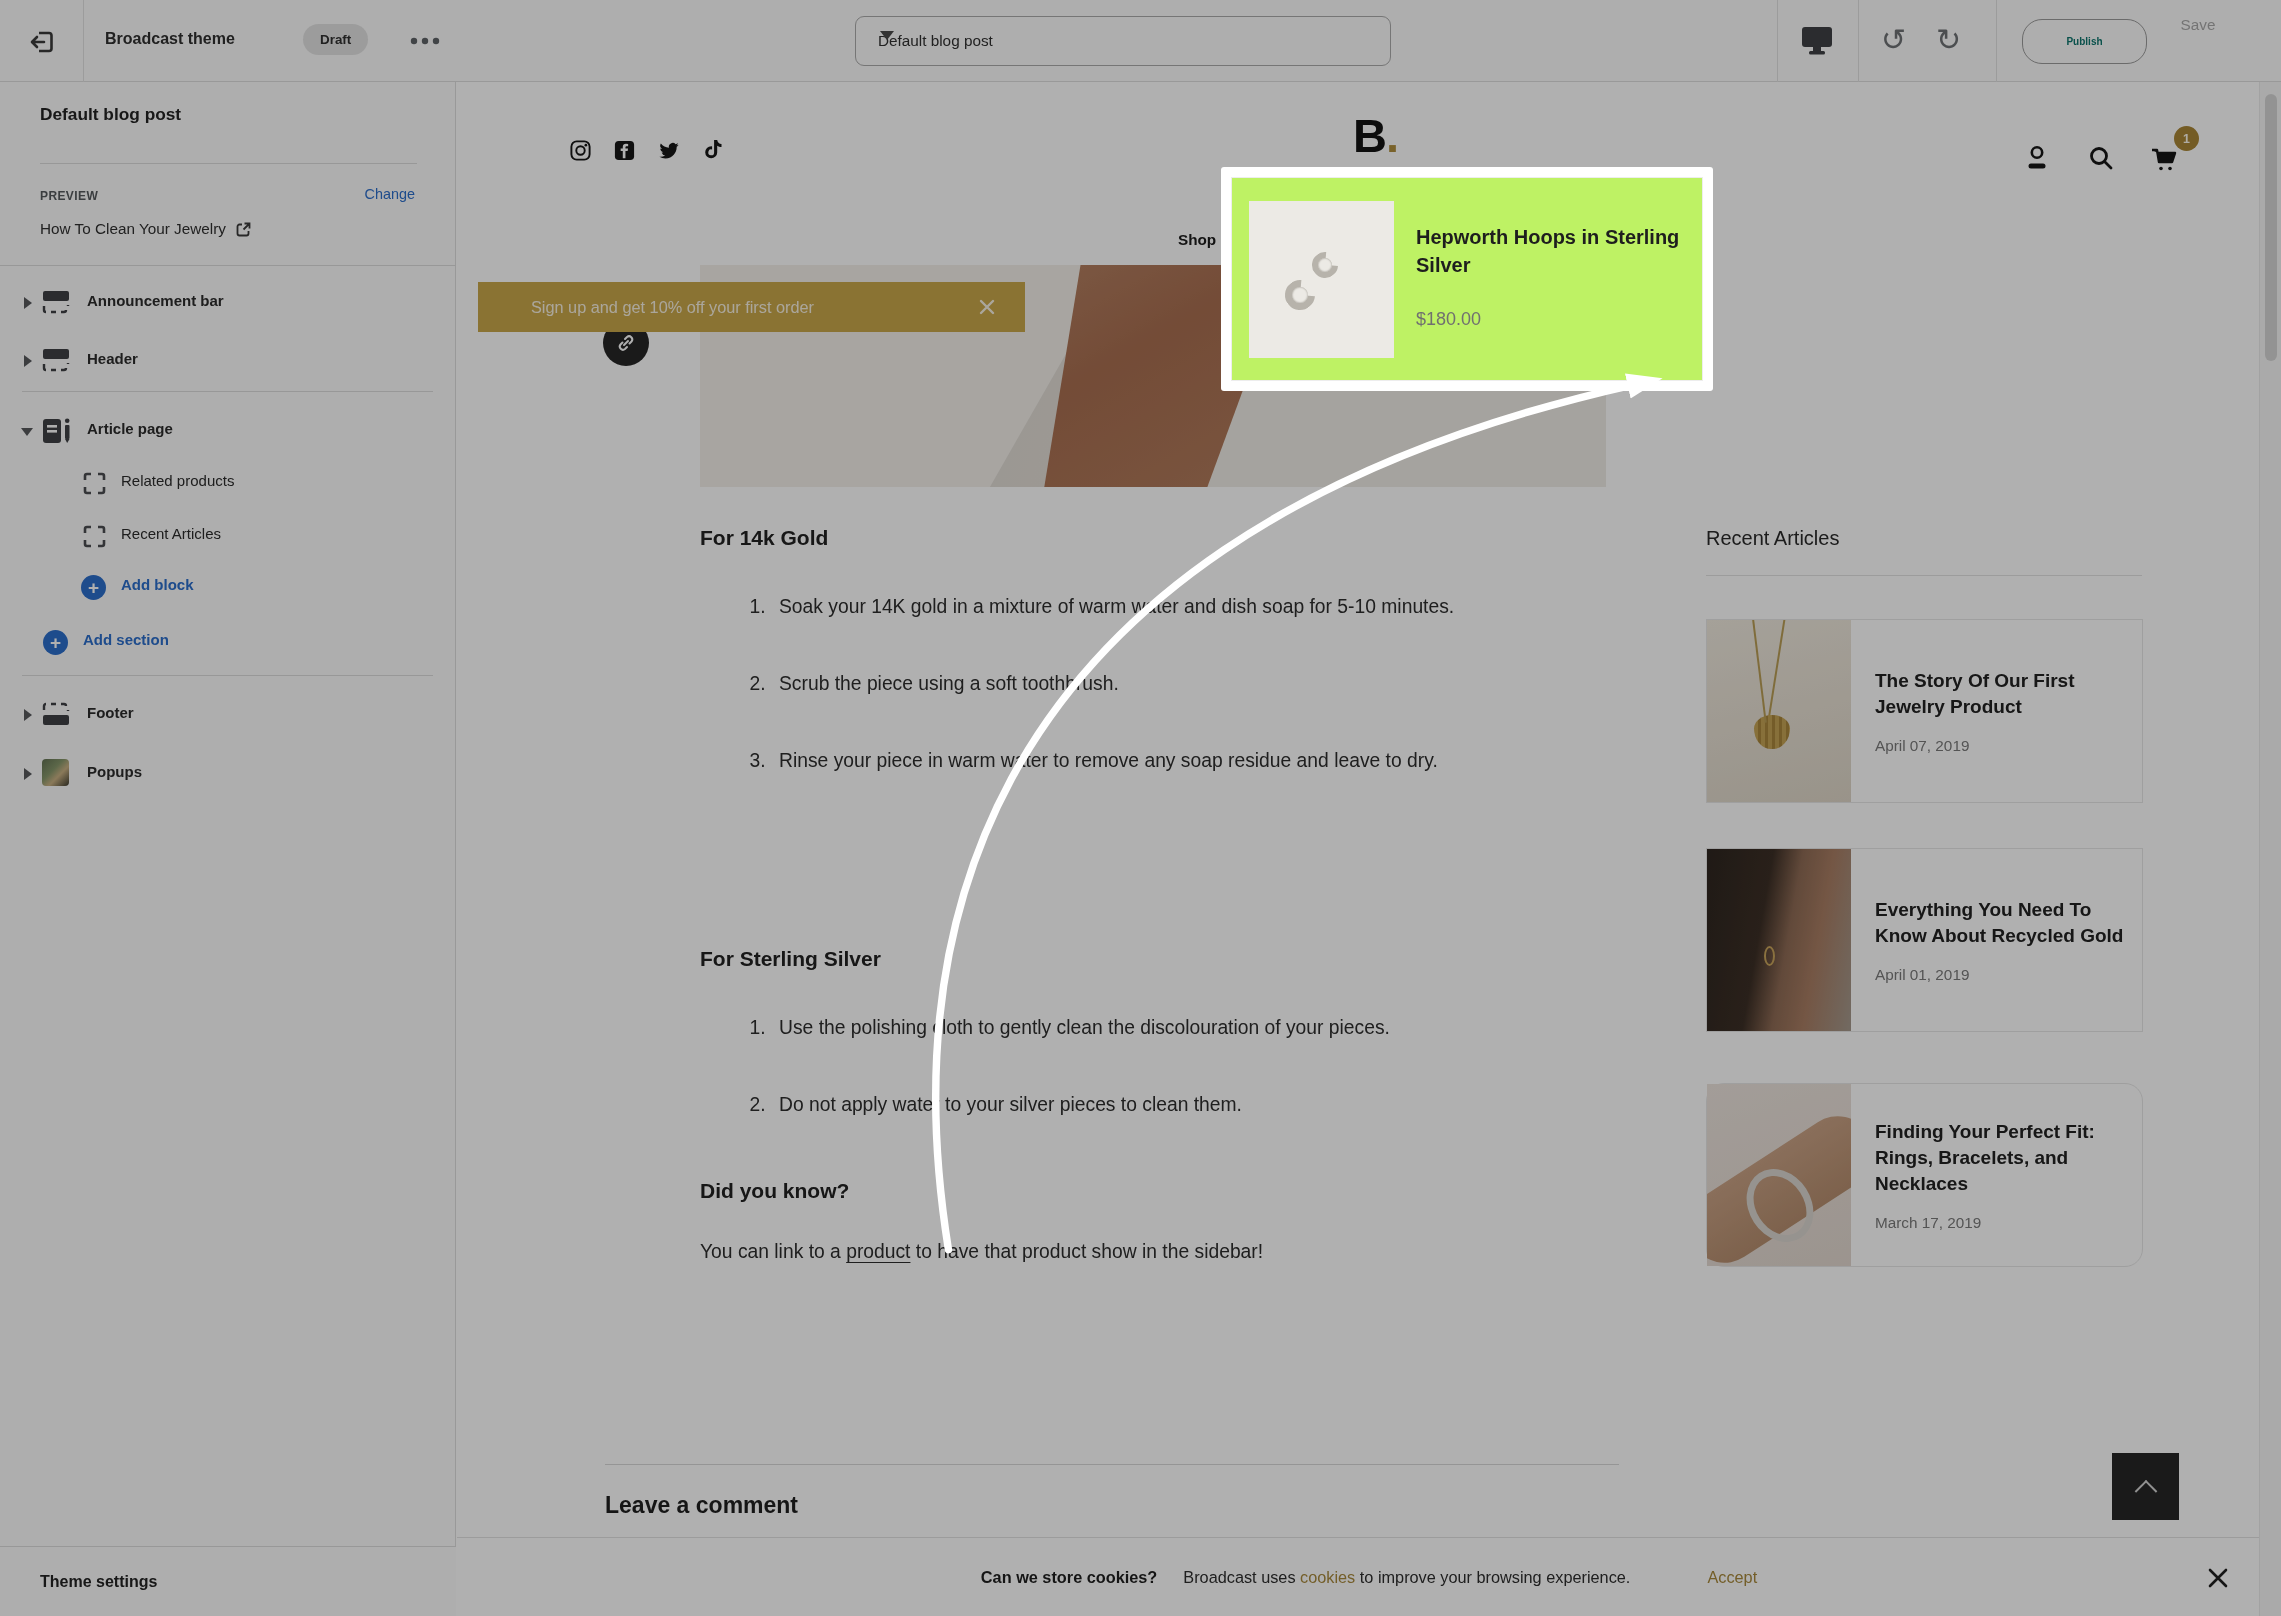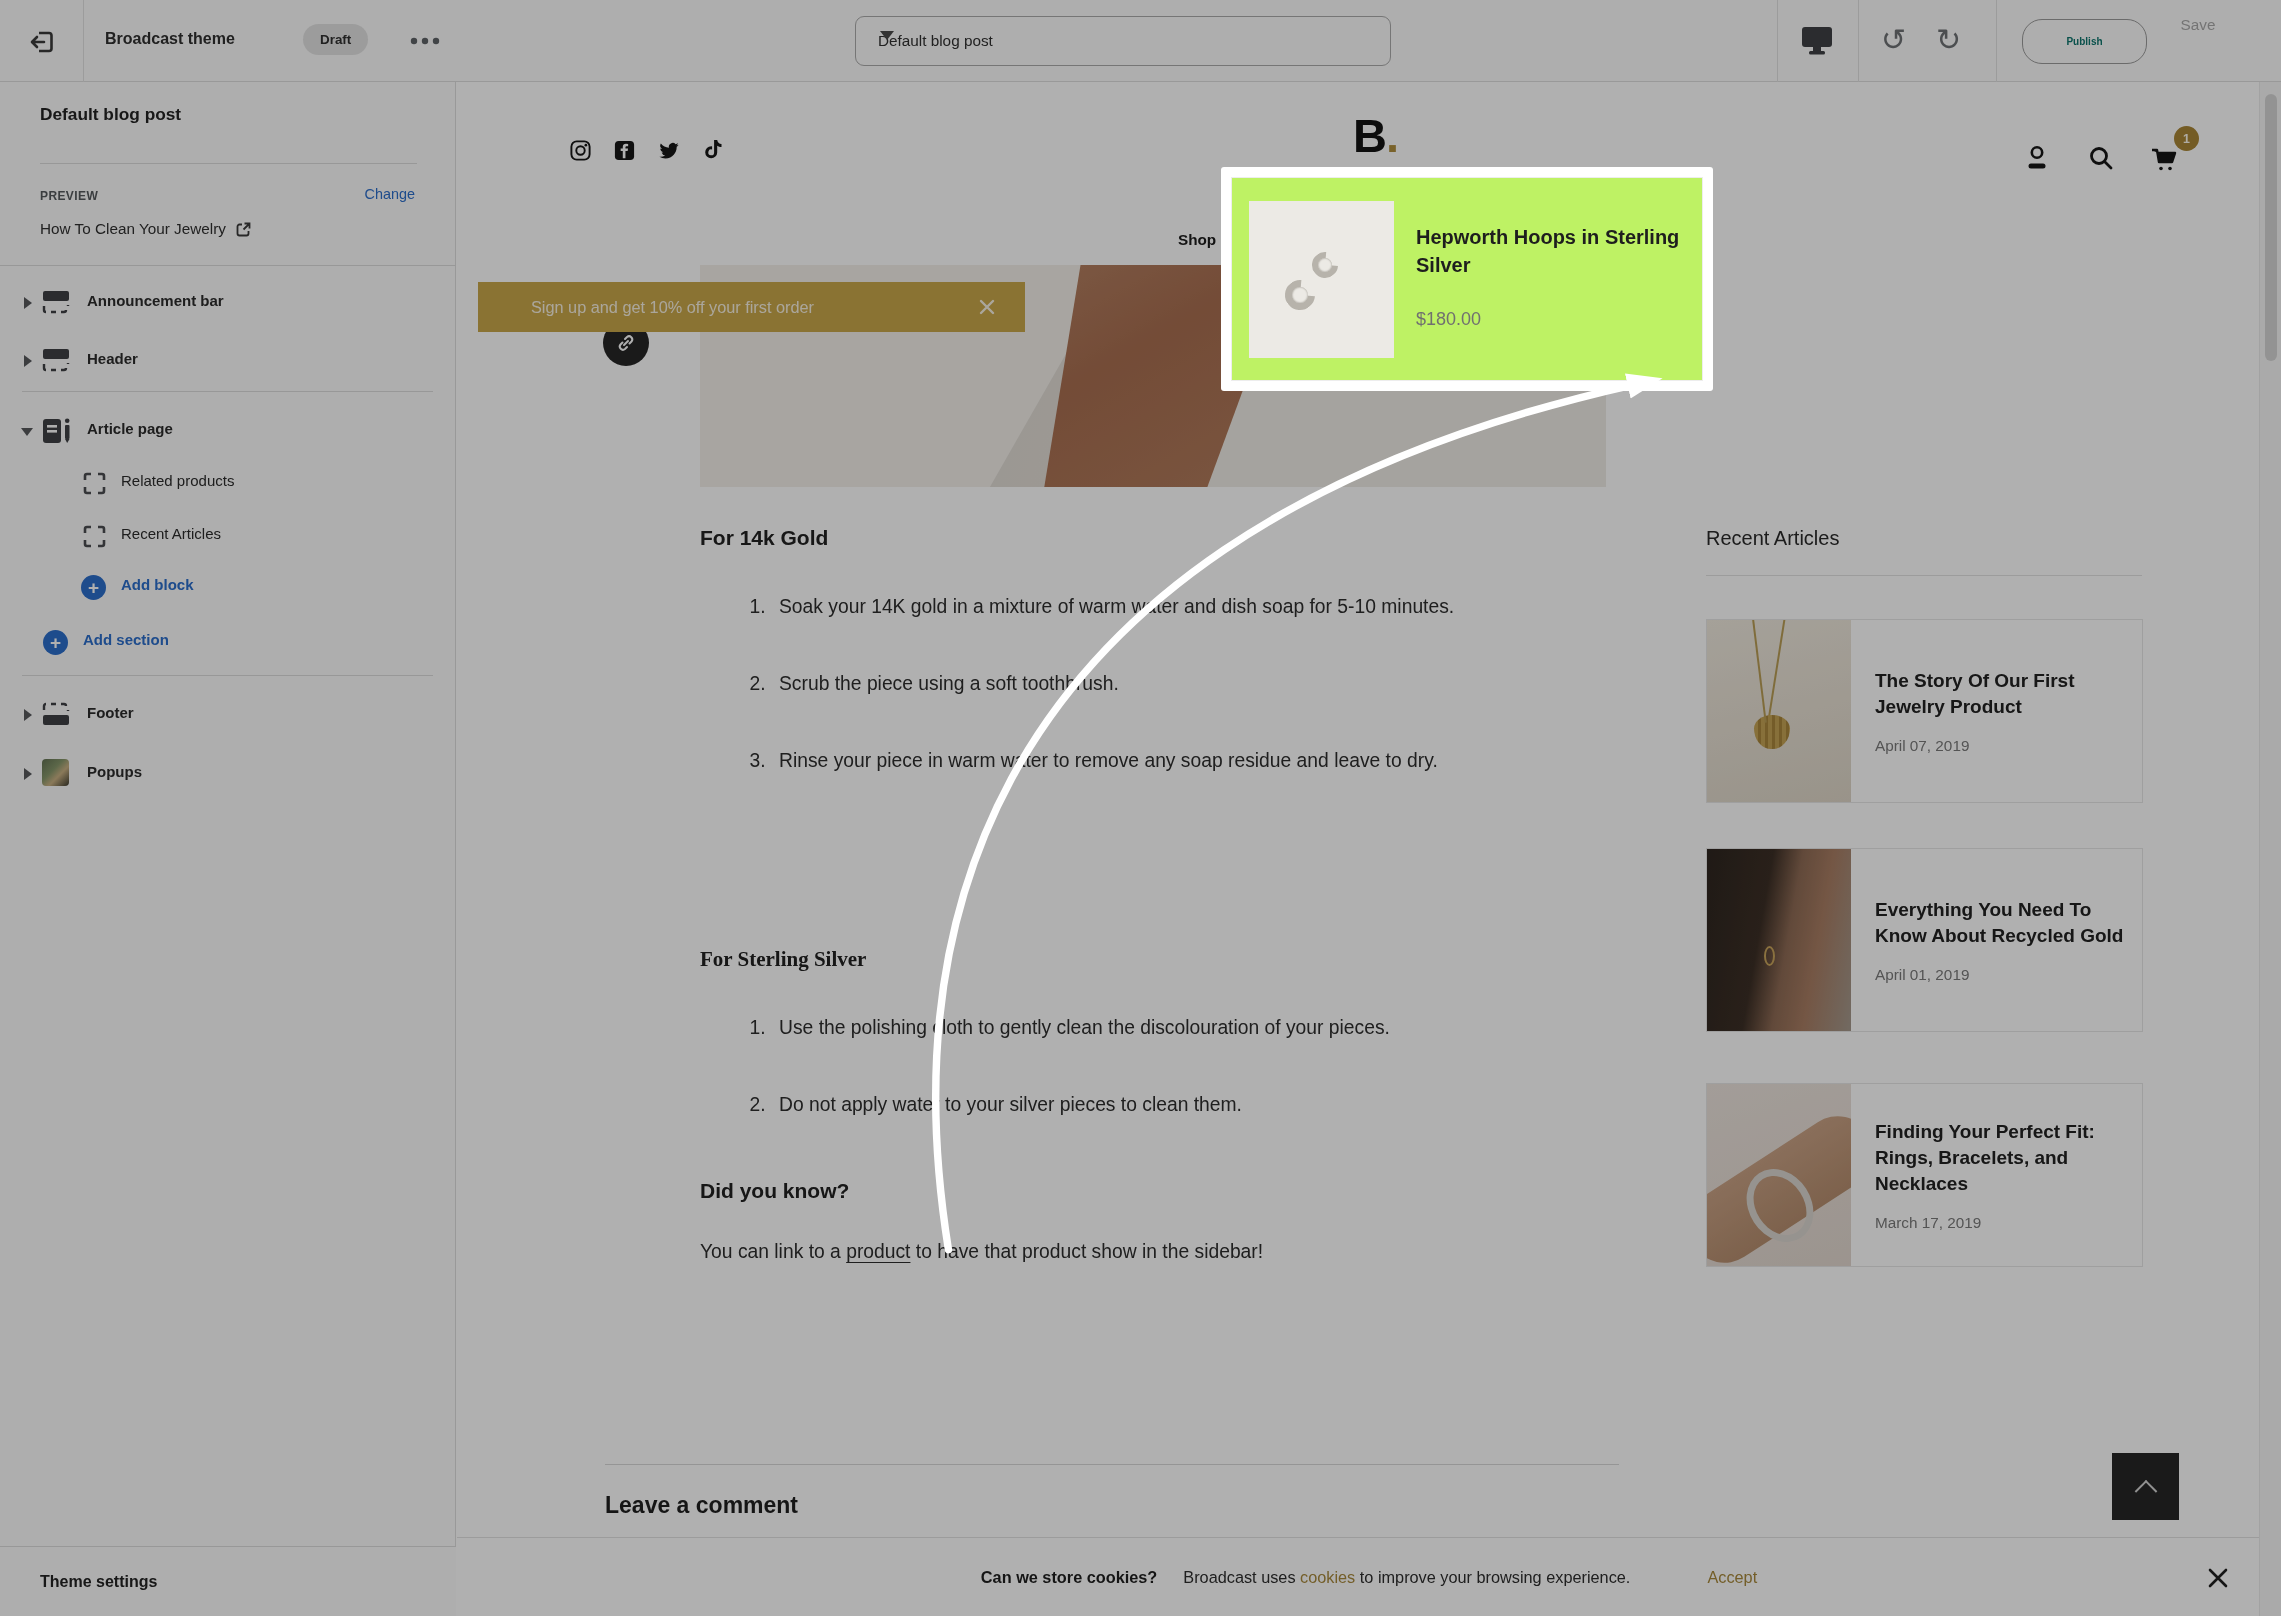--- a/index.html
+++ b/index.html
@@ -61,21 +61,21 @@
   #hero-cloth-r { position:absolute; inset:0; background:#f0ece6; clip-path:polygon(61% 0,100% 0,100% 100%,52% 100%); }
   #hero-skin { position:absolute; inset:0; background:linear-gradient(150deg,#c59a7c 0%,#a86e50 45%,#bb8a69 100%); clip-path:polygon(42% 0,65% 0,56% 100%,38% 100%); }
   #share-circle { left:146px; top:238px; width:46px; height:46px; border-radius:50%; background:#262626; display:flex; align-items:center; justify-content:center; z-index:3; }
   #announce-bar { left:21px; top:200px; width:547px; height:50px; background:#C9A74B; z-index:4; display:flex; align-items:center; padding:0 28px 0 53px; }
   #announce-text { font-size:16.3px; color:#f7f1e2; flex:1; }
 
   
   .art-h { font-size:21px; font-weight:700; color:#222; }
   #h-gold { left:243px; top:444px; }
   #ol-gold { left:243px; top:505px; width:851px; }
-  #h-silver { left:243px; top:865px;font-family:Liberation Serif, serif; }
+  #h-silver { left:243px; top:865px; }
   #ol-silver { left:243px; top:926px; width:871px; }
   #h-know { left:243px; top:1097px; }
   #p-know { left:243px; top:1159px; font-size:19.3px; color:#2e2e2e; }
   #p-know .link { text-decoration:underline; text-underline-offset:4px; cursor:pointer; }
   ol { list-style-position:outside; padding-left:71px; }
   ol li { font-size:19.3px; color:#2e2e2e; line-height:40px; margin-bottom:37px; padding-left:8px; }
   #art-hr { left:148px; top:1382px; width:1014px; height:1px; background:#d8d8d8; }
   #h-comment { left:148px; top:1410px; font-size:23px; font-weight:700; color:#1f1f1f; }
 
   
@@ -358,21 +358,21 @@
         <div class="ra-date">April 07, 2019</div>
       </div>
     </div>
     <div class="ra-card abs" style="top:766px;">
       <div class="ra-thumb t2"></div>
       <div class="ra-body">
         <div class="ra-title">Everything You Need To Know About Recycled Gold</div>
         <div class="ra-date">April 01, 2019</div>
       </div>
     </div>
-    <div class="ra-card abs" style="top:1001px;">
+    <div class="ra-card abs" style="top:1001px;border-radius:18px;">
       <div class="ra-thumb t3"></div>
       <div class="ra-body">
         <div class="ra-title">Finding Your Perfect Fit: Rings, Bracelets, and Necklaces</div>
         <div class="ra-date">March 17, 2019</div>
       </div>
     </div>
 
     <div id="scrolltop" class="abs">
       <span class="chev"></span>
     </div>

